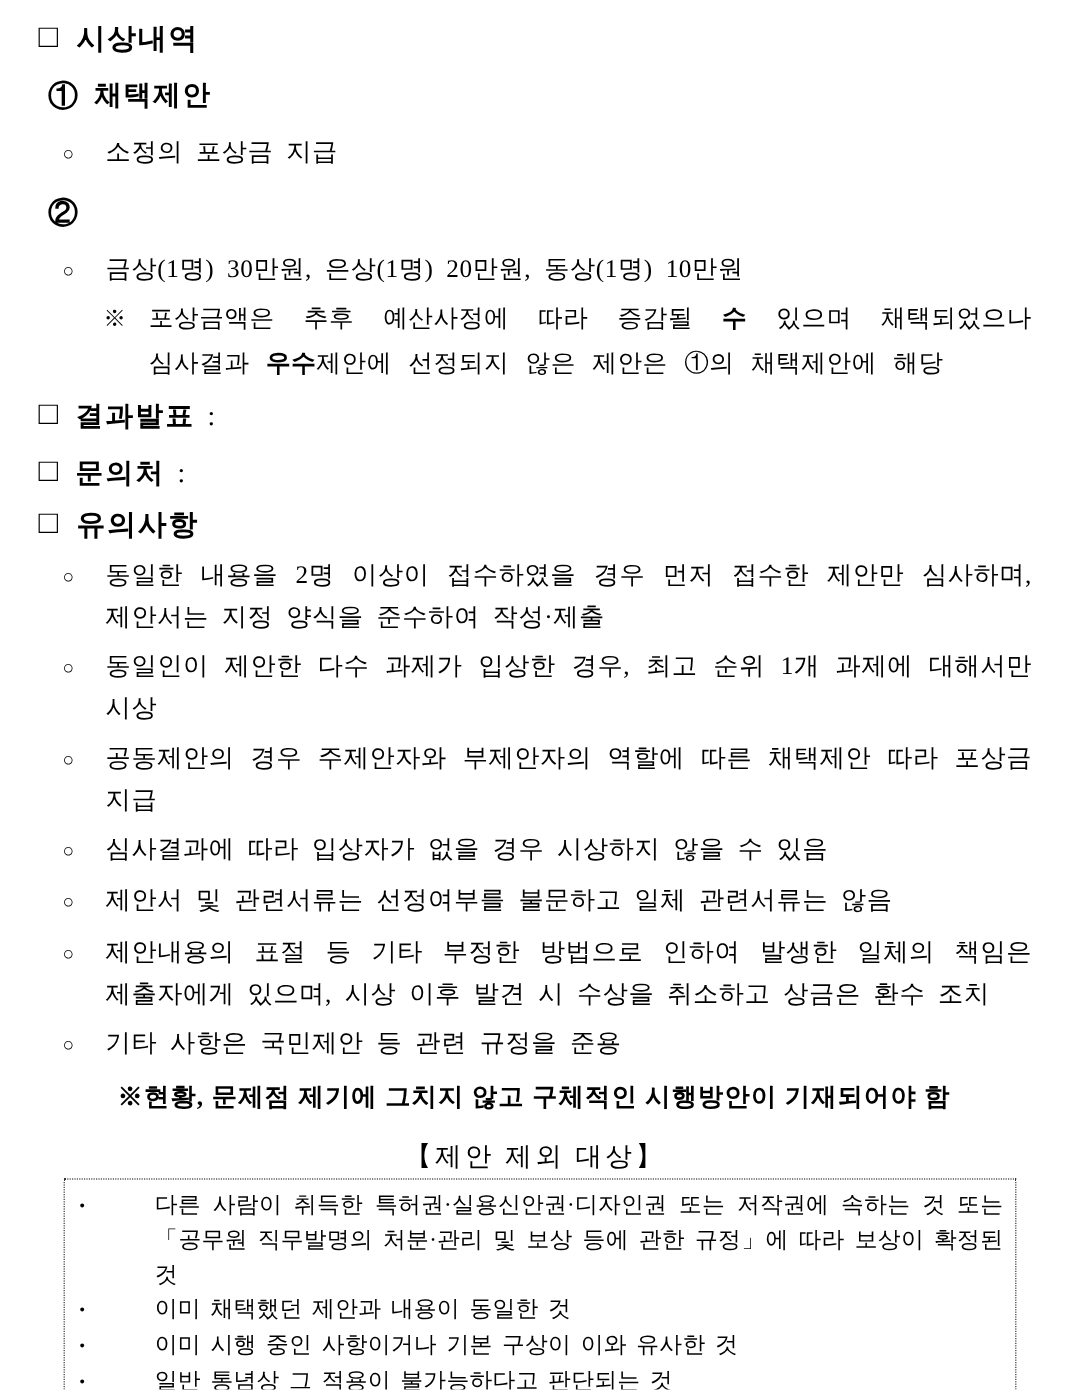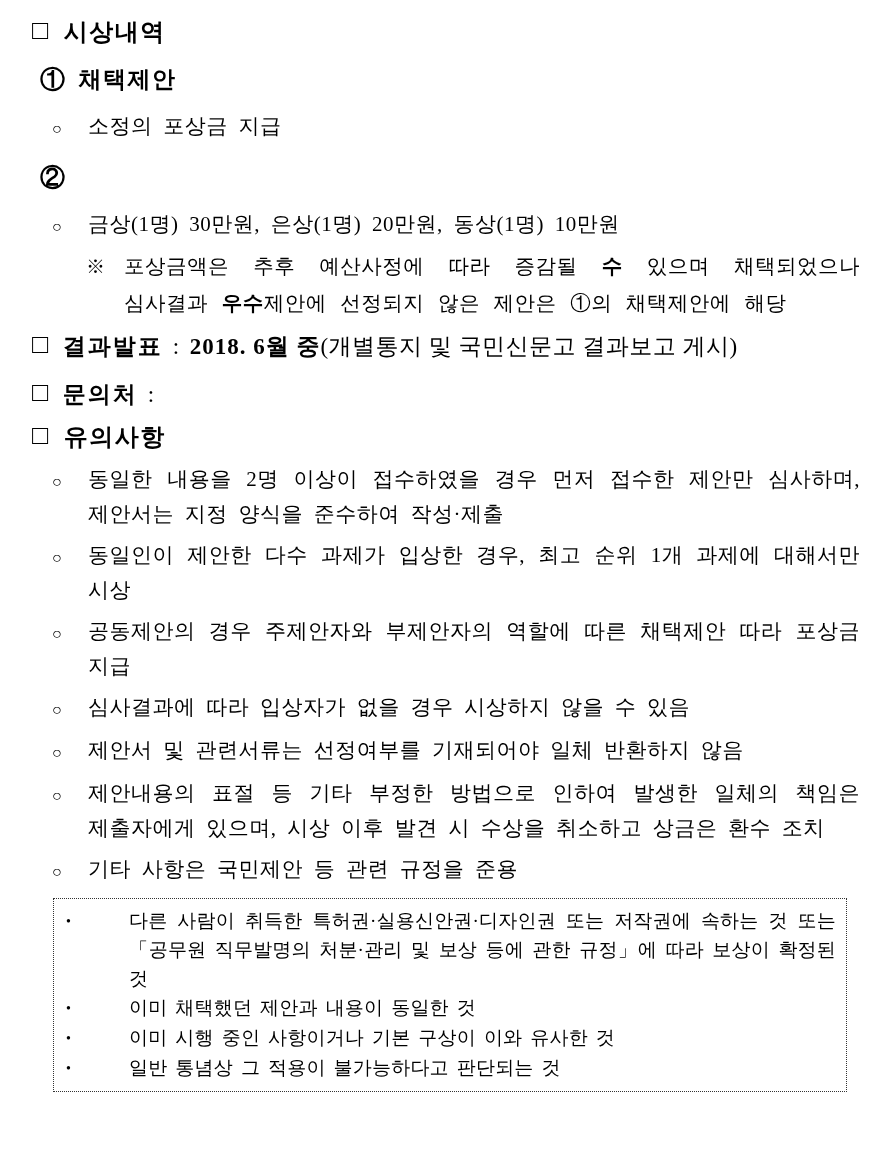--- a/index.html
+++ b/index.html
@@ -89,21 +89,20 @@
 
   <div class="refnote mb-e">
     <span class="mk">※</span>
     <span class="tx"><span>포상금액은 추후 예산사정에 따라 증감될 </span><b>수</b><span> 있으며 채택되었으나 심사결과 </span><b>우수</b><span>제안에 선정되지 않은 제안은 ①의 채택제안에 해당</span></span>
   </div>
 
   <div class="kv mb-f">
     <span class="sq">□</span>
     <span class="lbl">결과발표</span>
     <span class="colon">:</span>
-    <span class="val"><b>2018. 6월 중</b><span>(개별통지 및 국민신문고 결과보고 게시)</span></span>
   </div>
 
   <div class="kv mb-g">
     <span class="sq">□</span>
     <span class="lbl">문의처</span>
     <span class="colon">:</span>
   </div>
 
   <div class="h1 mb-h">
     <span class="sq">□</span>
@@ -121,32 +120,34 @@
   <div class="li mb-li">
     <span class="mk">○</span>
     <span class="tx">공동제안의 경우 주제안자와 부제안자의 역할에 따른 채택제안 따라 포상금 지급</span>
   </div>
   <div class="li mb-li">
     <span class="mk">○</span>
     <span class="tx">심사결과에 따라 입상자가 없을 경우 시상하지 않을 수 있음</span>
   </div>
   <div class="li mb-li">
     <span class="mk">○</span>
-    <span class="tx">제안서 및 관련서류는 선정여부를 기재되어야 일체 반환하지 않음</span>
+    <span class="tx">제안서 및 관련서류는 선정여부를 불문하고 일체 관련서류는 않음</span>
   </div>
   <div class="li mb-li">
     <span class="mk">○</span>
     <span class="tx">제안내용의 표절 등 기타 부정한 방법으로 인하여 발생한 일체의 책임은 제출자에게 있으며, 시상 이후 발견 시 수상을 취소하고 상금은 환수 조치</span>
   </div>
   <div class="li mb-h">
     <span class="mk">○</span>
     <span class="tx">기타 사항은 국민제안 등 관련 규정을 준용</span>
   </div>
 
+  <div class="finalnote mb-i">※현황, 문제점 제기에 그치지 않고 구체적인 시행방안이 기재되어야 함</div>
 
+  <div class="boxtitle mb-j">【제안 제외 대상】</div>
 
   <div class="dotbox">
     <div class="bx">
       <span class="mk">•</span>
       <span class="tx">다른 사람이 취득한 특허권·실용신안권·디자인권 또는 저작권에 속하는 것 또는 「공무원 직무발명의 처분·관리 및 보상 등에 관한 규정」에 따라 보상이 확정된 것</span>
     </div>
     <div class="bx">
       <span class="mk">•</span>
       <span class="tx">이미 채택했던 제안과 내용이 동일한 것</span>
     </div>

